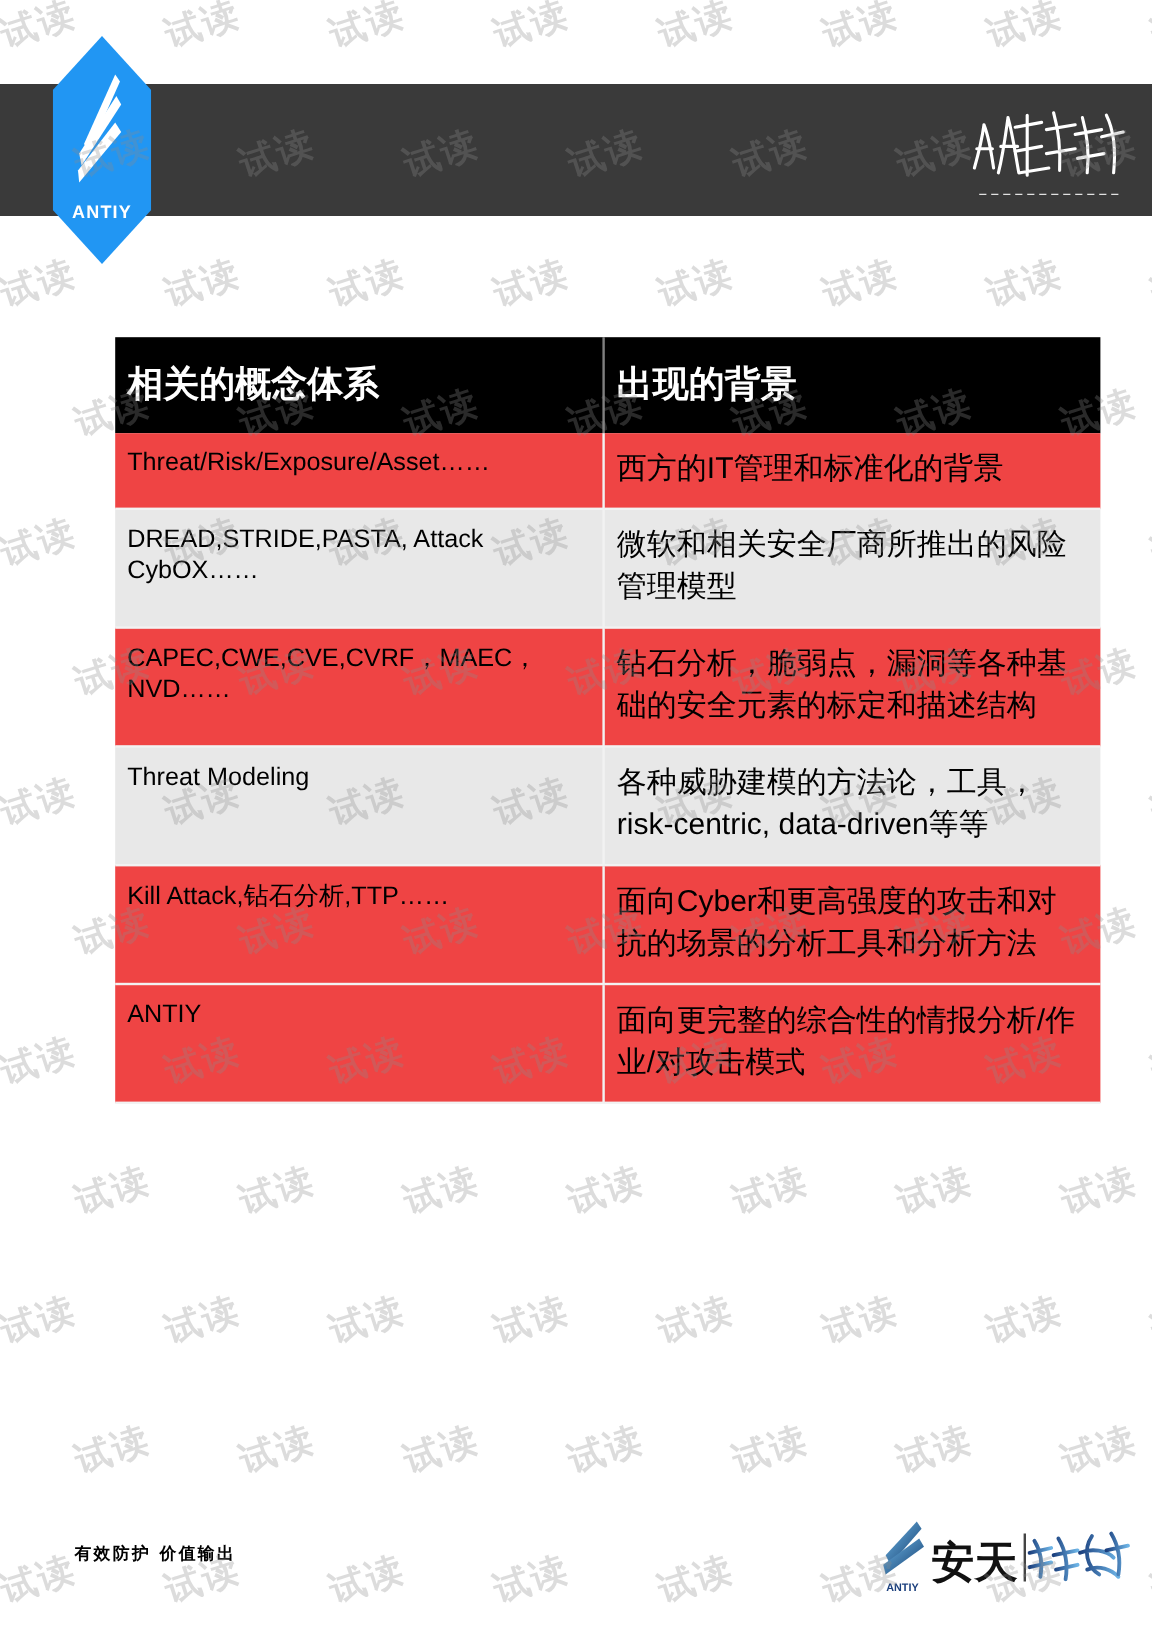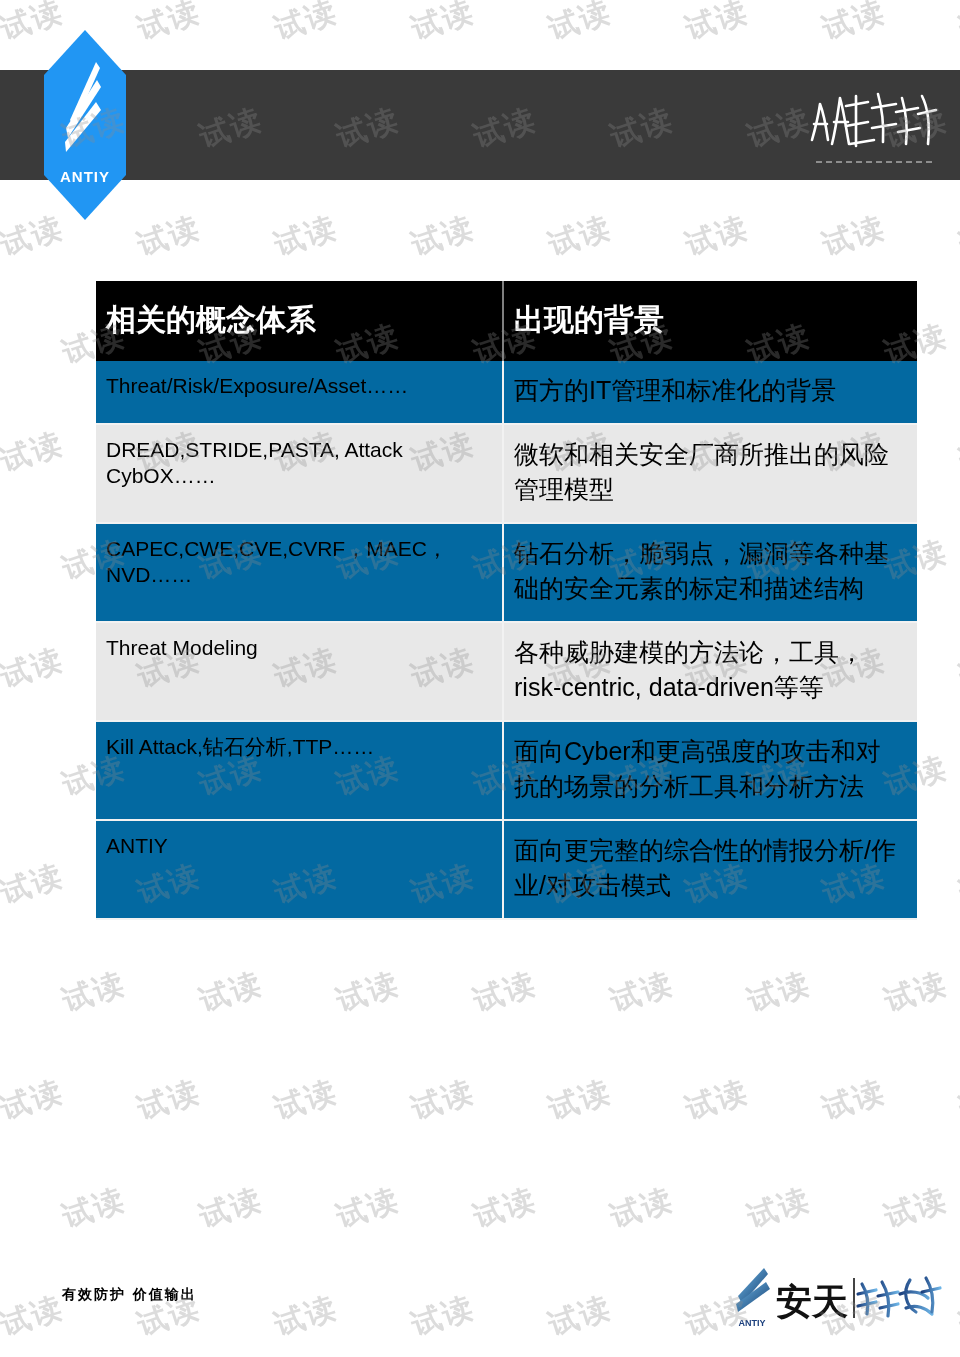--- a/index.html
+++ b/index.html
@@ -94,21 +94,21 @@
   #concept-table th:last-child { border-right: none; }
 
   #concept-table td {
     vertical-align: top;
     padding: 12px 12px 14px 10px;
     border-right: 2px solid #f2f2f2;
     border-bottom: 2px solid #f2f2f2;
   }
   #concept-table td:last-child { border-right: none; }
 
-  tr.row-dark td { background: #0369a1; }
+  tr.row-dark td { background: #ef4444; }
   tr.row-light td { background: #e8e8e8; }
 
   .col-left {
     font-size: 21px;
     font-weight: 400;
     color: #000000;
     line-height: 1.25;
   }
   .col-right {
     font-size: 25px;

